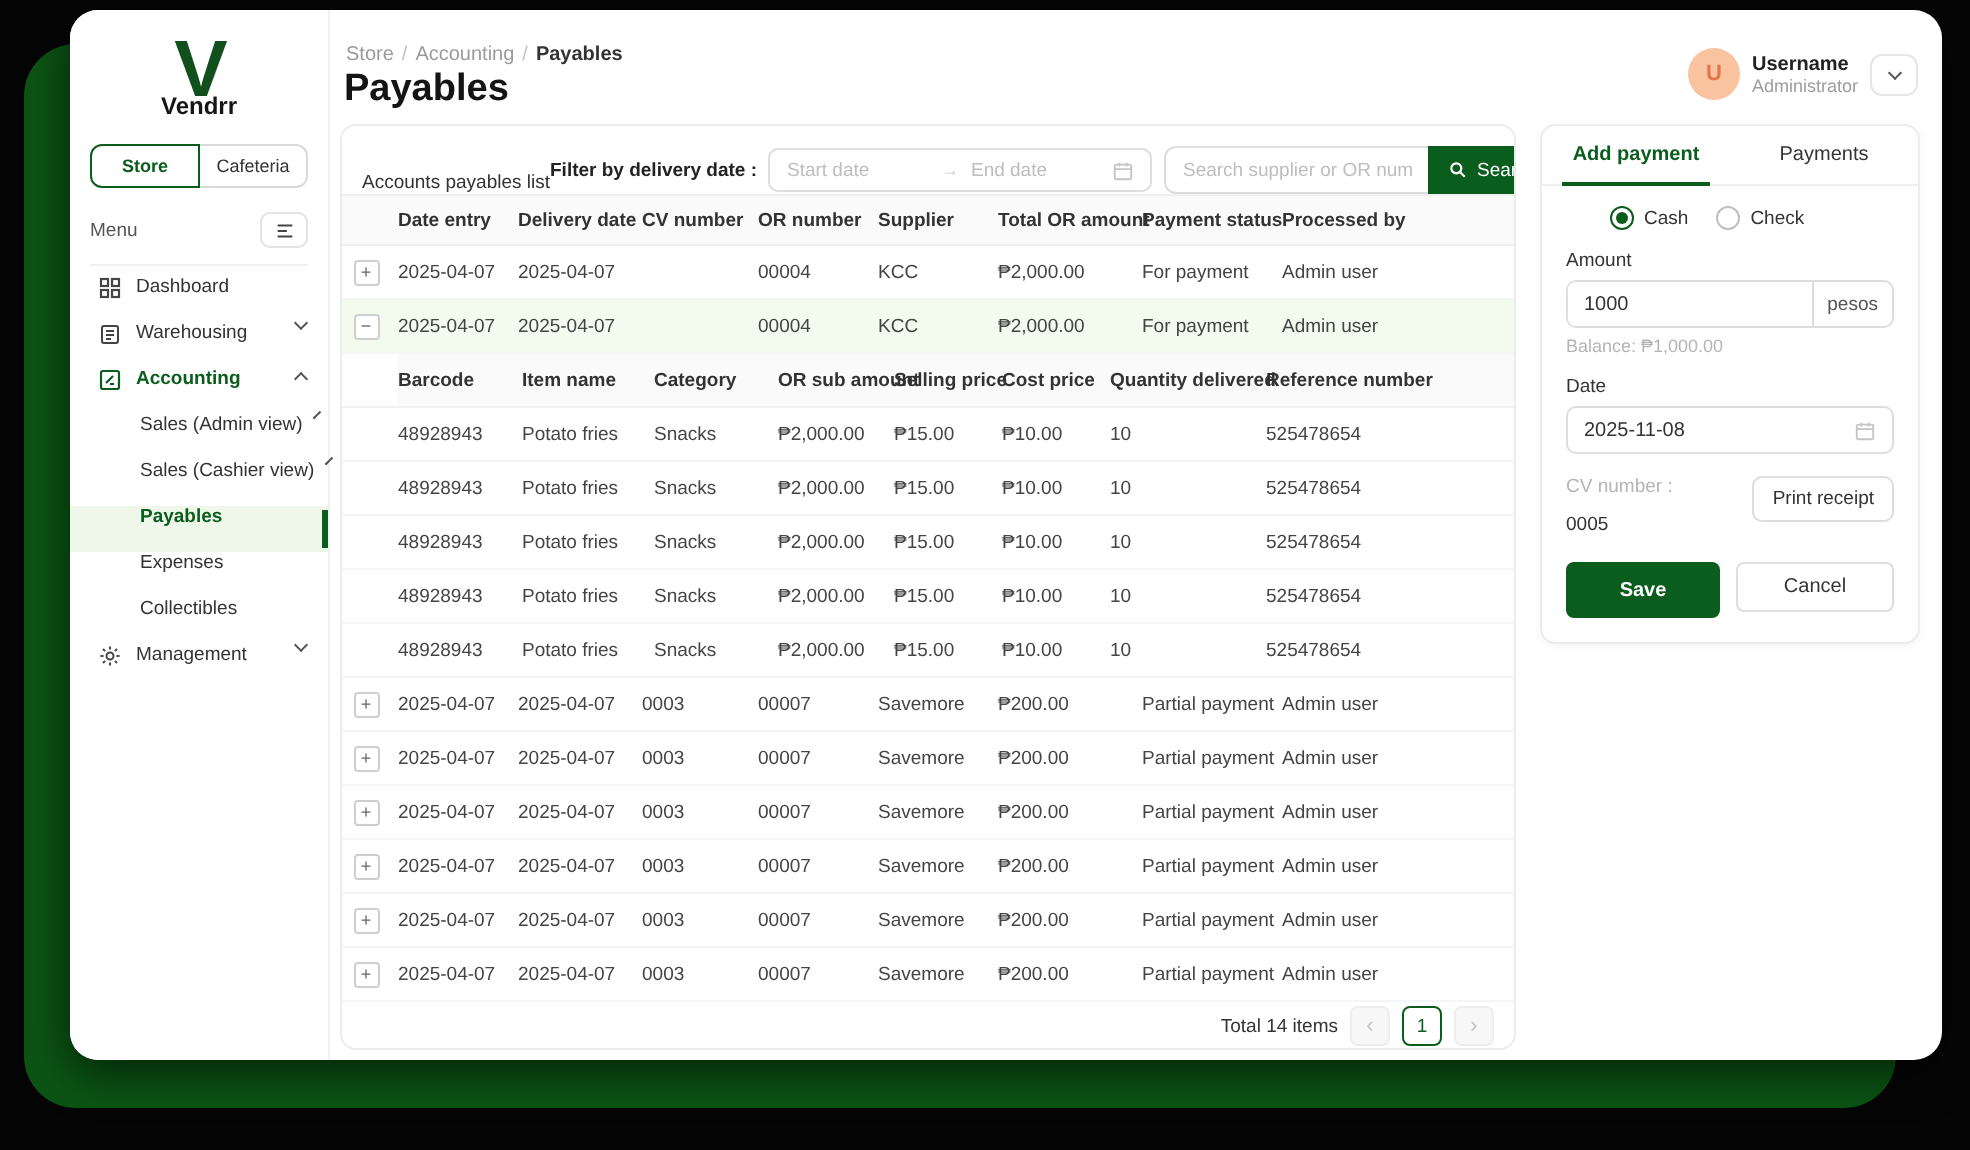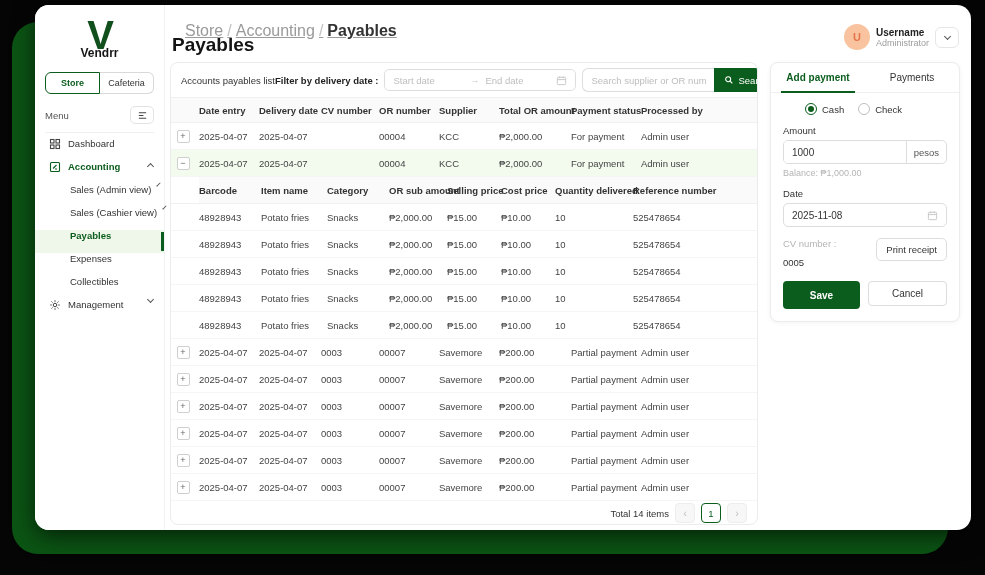--- a/index.html
+++ b/index.html
@@ -28,33 +28,33 @@
   .nav-item.indent { padding-left:35px; }
   .nav-item.green { color:#0B5D1E; font-weight:600; }
   .nav-item.green svg * { stroke:#0B5D1E; }
   .nav-item.selected { background:#eef7e9; color:#0B5D1E; }
   .nav-item.selected::after { content:''; position:absolute; right:0; top:2px; bottom:2px; width:3px; background:#0B5D1E; }
   .chev { display:inline-block; width:5px; height:5px; border-right:1.3px solid #555; border-bottom:1.3px solid #555; transform:rotate(45deg); margin-top:-2px; }
   .chev.up { transform:rotate(225deg); margin-top:3px; }
   .chev-auto { margin-left:auto; }
 
   
-  .breadcrumb { position:absolute; left:150px; top:17px; font-size:16px; color:#9a9a9a;text-decoration:underline; }
+  .breadcrumb { position:absolute; left:138px; top:17px; font-size:10px; color:#9a9a9a; }
   .crumb-sep { margin:0 4px; color:#c2c2c2; }
   .crumb.current { color:#333; font-weight:600; }
   .page-title { position:absolute; left:137px; top:29px; font-size:19px; font-weight:600; color:#141414; }
   .user-chip { position:absolute; right:12px; top:19px; display:flex; align-items:center; gap:6px; cursor:pointer; }
   .avatar { width:26px; height:26px; border-radius:50%; background:#F8C39E; color:#E4764B; font-size:11px; font-weight:700; display:flex; align-items:center; justify-content:center; }
   .user-name { font-size:10px; font-weight:700; color:#222; }
   .user-role { font-size:9px; color:#9d9d9d; }
   .user-caret { width:24px; height:21px; border:1px solid #e6e6e6; border-radius:6px; background:#fff; display:flex; align-items:center; justify-content:center; cursor:pointer; }
 
   
   .table-card { position:absolute; left:135px; top:57px; width:588px; height:463px; border:1px solid #ececec; border-radius:8px; background:#fff; overflow:hidden; }
-  .toolbar { height:34px; display:flex; align-items:center; padding:0 10px; }
+  .toolbar { height:34px; display:flex; align-items:flex-end; padding:0 10px; }
   .list-title { font-size:9.5px; color:#333; margin-right:auto; white-space:nowrap; }
   .filters { display:flex; align-items:center; gap:6px; }
   .filter-label { font-size:9.5px; font-weight:700; color:#222; white-space:nowrap; }
   .range { width:192px; height:22px; border:1px solid #ddd; border-radius:5px; display:flex; align-items:center; padding:0 8px; font-size:9.5px; color:#bdbdbd; background:#fff; cursor:text; }
   .range .ph { flex:1; }
   .range .ph:nth-of-type(2) { text-align:left; }
   .range .arrow { color:#ccc; font-size:9px; margin:0 6px; }
   .search-grp { display:flex; height:24px; }
   .search-grp input { width:132px; border:1px solid #ddd; border-right:none; border-radius:6px 0 0 6px; padding:0 8px; font-size:9.5px; color:#333; outline:none; font-family:inherit; }
   input::placeholder { color:#bdbdbd; }
@@ -131,20 +131,30 @@
             <span class="icon">
               <svg viewBox="0 0 24 24" width="12" height="12" fill="none" stroke="#444" stroke-width="2.2">
                 <rect x="3" y="3" width="7" height="7"></rect>
                 <rect x="14" y="3" width="7" height="7"></rect>
                 <rect x="3" y="14" width="7" height="7"></rect>
                 <rect x="14" y="14" width="7" height="7"></rect>
               </svg>
             </span>
             <span class="nav-label">Dashboard</span>
           </div>
+          <div class="nav-item">
+            <span class="icon">
+              <svg viewBox="0 0 24 24" width="12" height="12" fill="none" stroke="#444" stroke-width="2">
+                <rect x="4" y="4" width="16" height="17" rx="2"></rect>
+                <path d="M9 4h6M8 9h8M8 13h8M8 17h5"></path>
+              </svg>
+            </span>
+            <span class="nav-label">Warehousing</span>
+            <span class="chev chev-auto"></span>
+          </div>
           <div class="nav-item green">
             <span class="icon">
               <svg viewBox="0 0 24 24" width="12" height="12" fill="none" stroke="#0B5D1E" stroke-width="2.2">
                 <rect x="3" y="3" width="18" height="18" rx="2"></rect>
                 <path d="M8 15l7-7M12 16h4"></path>
               </svg>
             </span>
             <span class="nav-label">Accounting</span>
             <span class="chev up chev-auto"></span>
           </div>

